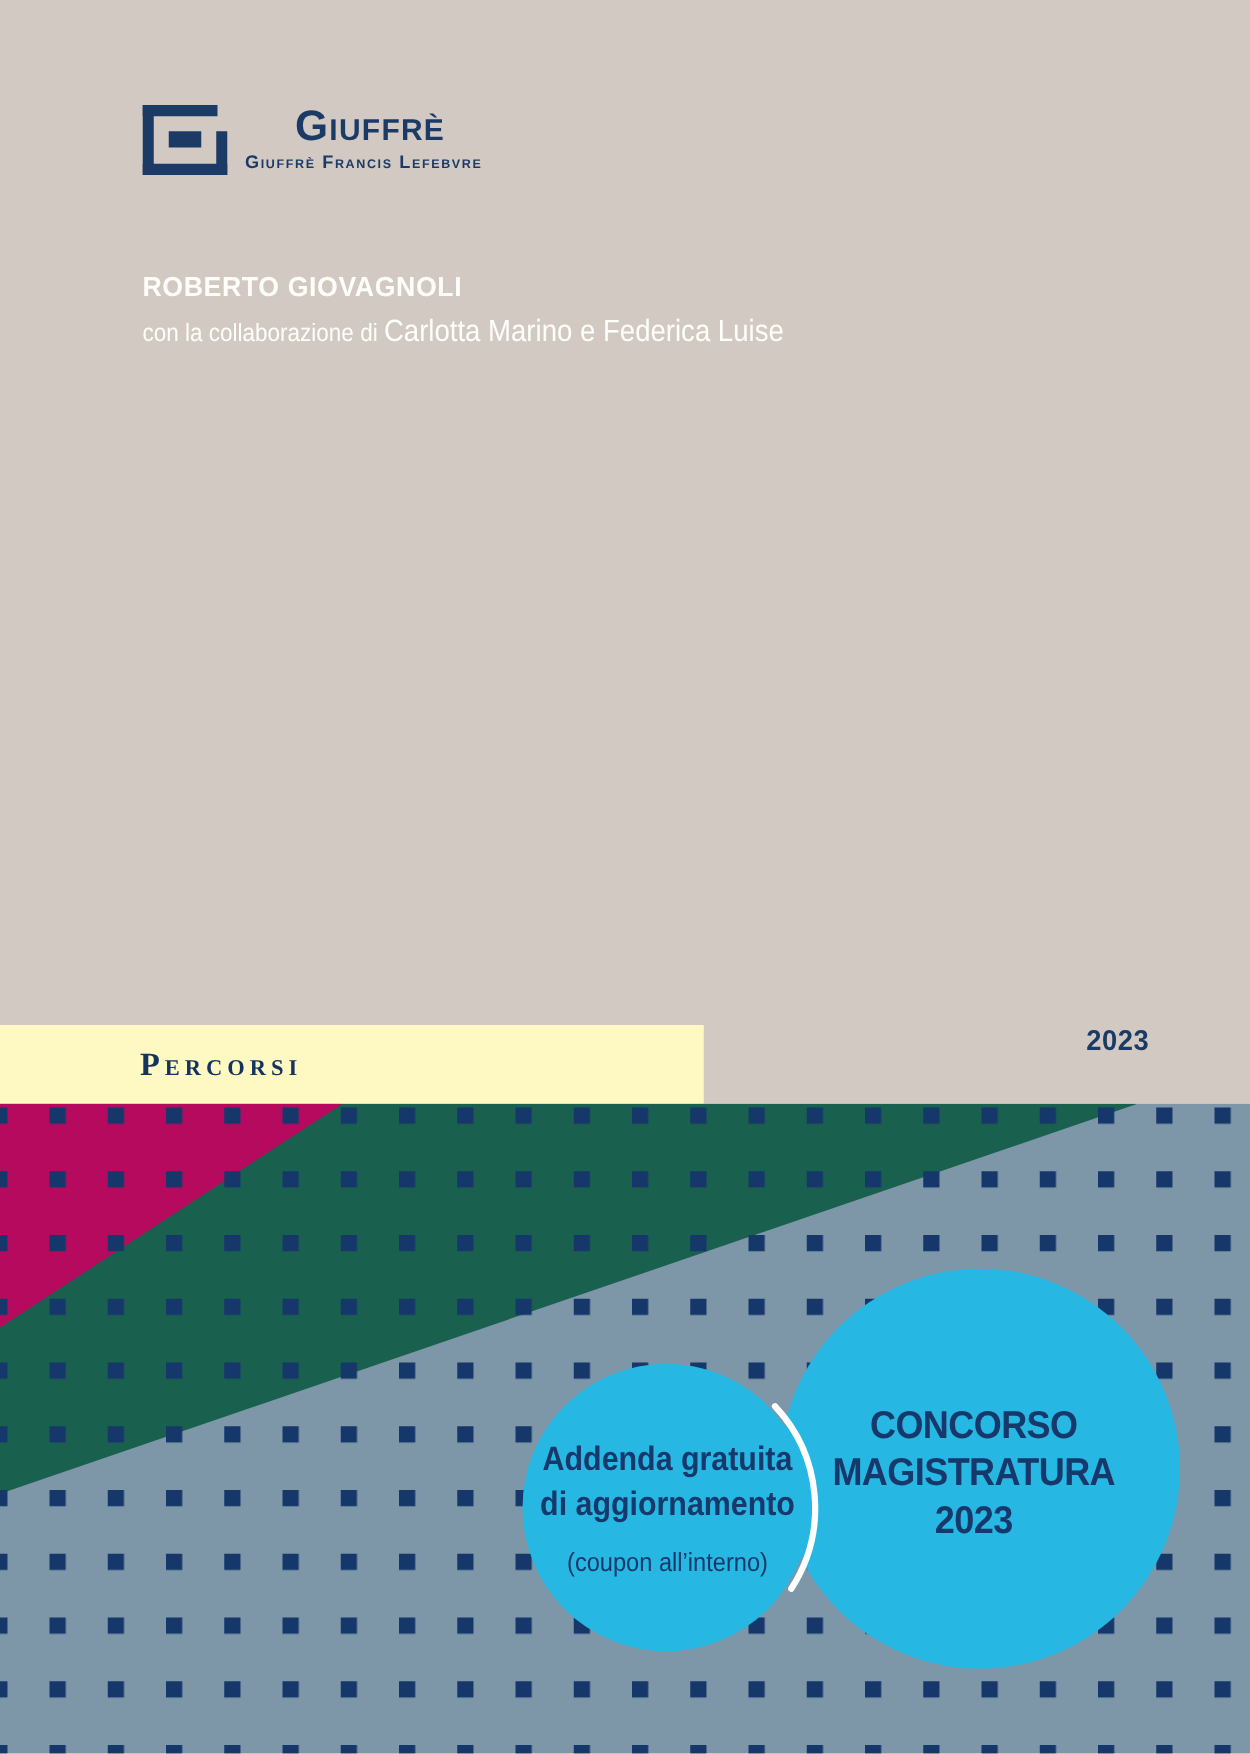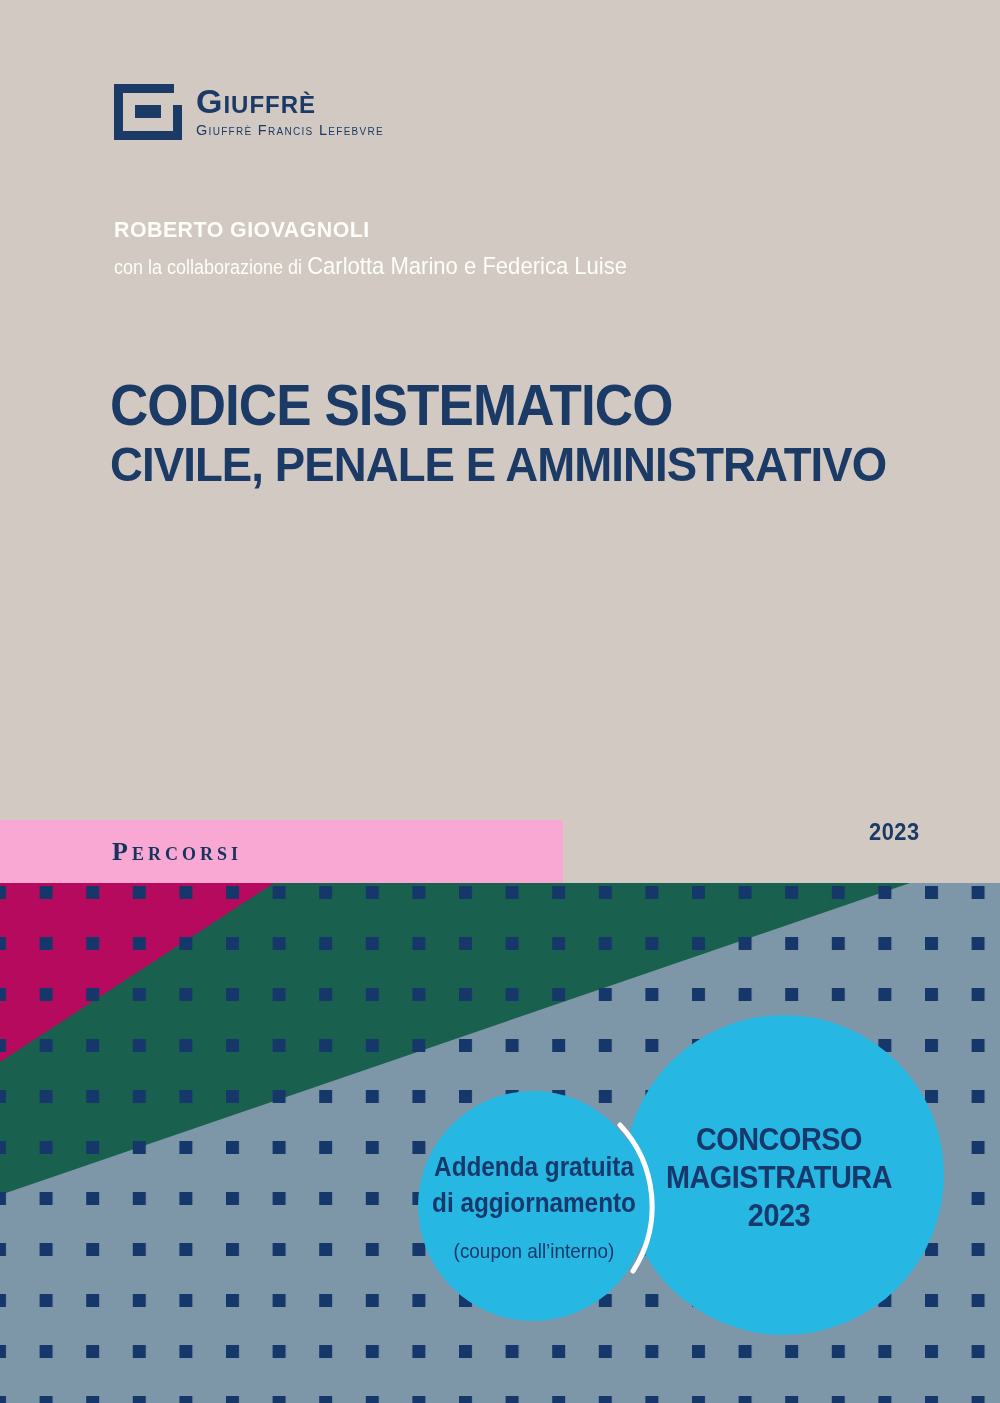--- a/index.html
+++ b/index.html
@@ -3,42 +3,42 @@
 <meta charset="utf-8">
 <style>
   html,body{margin:0;padding:0;}
   body{width:1000px;height:1403px;font-family:"Liberation Sans",sans-serif;}
   .cover{position:relative;width:1000px;height:1403px;background:#d2cac2;overflow:hidden;}
 
   
   .logo{position:absolute;left:114px;top:84px;display:flex;align-items:flex-start;}
   .logo-mark{width:68px;height:56px;}
   .logo-text{margin-left:14px;color:#1c3a66;}
-  .logo-title{font-variant:small-caps;font-size:34px;font-weight:700;letter-spacing:1px;line-height:34px;display:block;}
-  .logo-subtitle{font-variant:small-caps;font-size:14.5px;font-weight:400;letter-spacing:1.3px;line-height:15px;display:block;margin-top:5px;}
+  .logo-title{font-variant:small-caps;font-size:34px;font-weight:700;letter-spacing:1px;line-height:34px;display:block;margin-left:40px;}
+  .logo-subtitle{font-variant:small-caps;font-size:14.5px;font-weight:700;letter-spacing:1.3px;line-height:15px;display:block;margin-top:5px;}
 
   
   .author-name{position:absolute;left:114px;top:217px;color:#fdfdfa;font-size:22px;font-weight:700;letter-spacing:.5px;transform:scaleX(.97);transform-origin:left top;}
   .collab-line{position:absolute;left:114px;top:252px;color:#fdfdfa;white-space:nowrap;transform:scaleX(.9);transform-origin:left top;}
   .collab-prefix{font-size:20px;}
   .collab-names{font-size:24.5px;}
 
   
   .title-block{position:absolute;left:110px;top:374px;color:#1c3a66;}
   .title-line1{font-size:57px;font-weight:800;letter-spacing:-1px;line-height:62px;transform:scaleX(.93);transform-origin:left top;white-space:nowrap;}
   .title-line2{font-size:49px;font-weight:800;letter-spacing:-1px;line-height:56px;transform:scaleX(.93);transform-origin:left top;white-space:nowrap;}
 
   
   .subtitle-block{position:absolute;left:112px;top:542px;color:#1c3a66;}
   .subtitle-line{font-size:26.5px;font-weight:500;line-height:34px;transform:scaleX(.96);transform-origin:left top;white-space:nowrap;}
   .subtitle-line.first{margin-bottom:14px;}
 
   
   .edition-year{position:absolute;left:869px;top:819px;color:#1c3a66;font-size:23px;font-weight:700;letter-spacing:.5px;transform:scaleX(.95);transform-origin:left top;}
-  .series-band{position:absolute;left:0;top:820px;width:563px;height:63px;background:#f9a8d4;display:flex;align-items:center;}
+  .series-band{position:absolute;left:0;top:820px;width:563px;height:63px;background:#fef9c3;display:flex;align-items:center;}
   .series-name{font-family:"Liberation Serif",serif;font-variant:small-caps;font-size:26px;font-weight:600;letter-spacing:4px;color:#14335f;margin-left:112px;}
 
   
   .pattern-area{position:absolute;left:0;top:883px;width:1000px;height:520px;}
 
   .addenda-text{position:absolute;left:398px;top:1149px;width:272px;text-align:center;color:#17386b;transform:scaleX(.9);}
   .addenda-main{font-size:27px;font-weight:700;line-height:36px;}
   .addenda-note{font-size:21px;font-weight:400;margin-top:18px;}
 
   .concorso-text{position:absolute;left:629px;top:1121px;width:300px;text-align:center;color:#17386b;transform:scaleX(.93);}
@@ -63,24 +63,20 @@
       <span class="logo-title">Giuffrè</span>
       <span class="logo-subtitle">Giuffrè Francis Lefebvre</span>
     </div>
   </div>
 
   <div class="author-name">ROBERTO GIOVAGNOLI</div>
   <div class="collab-line">
     <span class="collab-prefix">con la collaborazione di </span><span class="collab-names">Carlotta Marino e Federica Luise</span>
   </div>
 
-  <div class="title-block">
-    <div class="title-line1">CODICE SISTEMATICO</div>
-    <div class="title-line2">CIVILE, PENALE E AMMINISTRATIVO</div>
-  </div>
 
 
   <div class="edition-year">2023</div>
   <div class="series-band">
     <span class="series-name">Percorsi</span>
   </div>
 
   <svg class="pattern-area" viewBox="0 0 1000 520" width="1000" height="520" xmlns="http://www.w3.org/2000/svg">
     <defs>
       <pattern id="dotgrid" x="-7" y="3" width="46.6" height="51" patternUnits="userSpaceOnUse">

